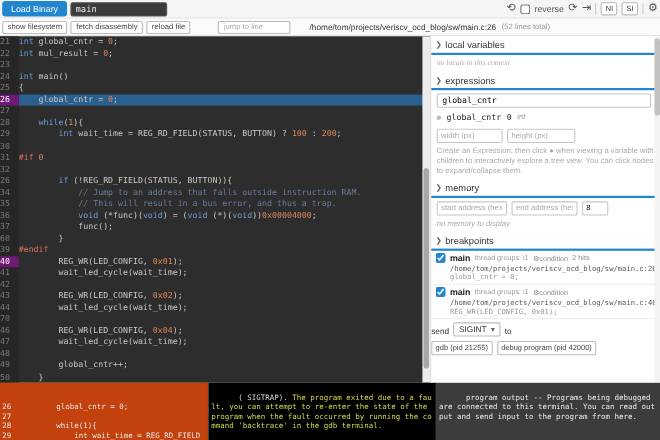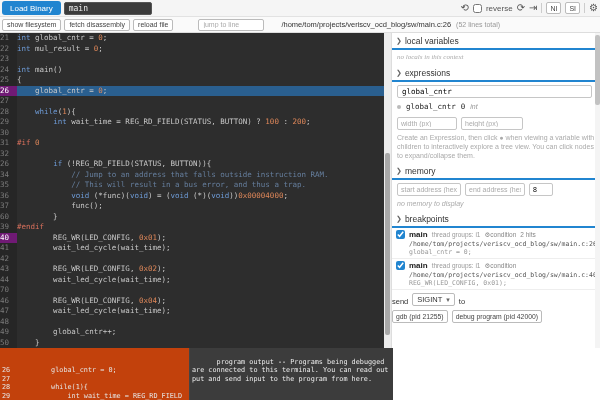--- a/index.html
+++ b/index.html
@@ -244,18 +244,21 @@
     <div class="side-sb">
         <div class="thumb"></div>
       </div>
   </div>
 
   <div class="terminals">
     <div class="term term-gdb">
       <div><div>26          global_cntr = 0;</div><div>27</div><div>28          while(1){</div><div>29              int wait_time = REG_RD_FIELD(STATUS, BUTTON) ? 100 : 200;</div></div>
       
     </div>
+    <div class="term term-console">
+      <span>( SIGTRAP). </span><span class="yl">The program exited due to a fault, you can attempt to re-enter the state of the program when the fault occurred by running the command 'backtrace' in the gdb terminal.</span>
+    </div>
     <div class="term term-out">
       <span>program output -- Programs being debugged are connected to this terminal. You can read output and send input to the program from here.</span>
     </div>
   </div>
 
 </div>
 
 </body></html>

